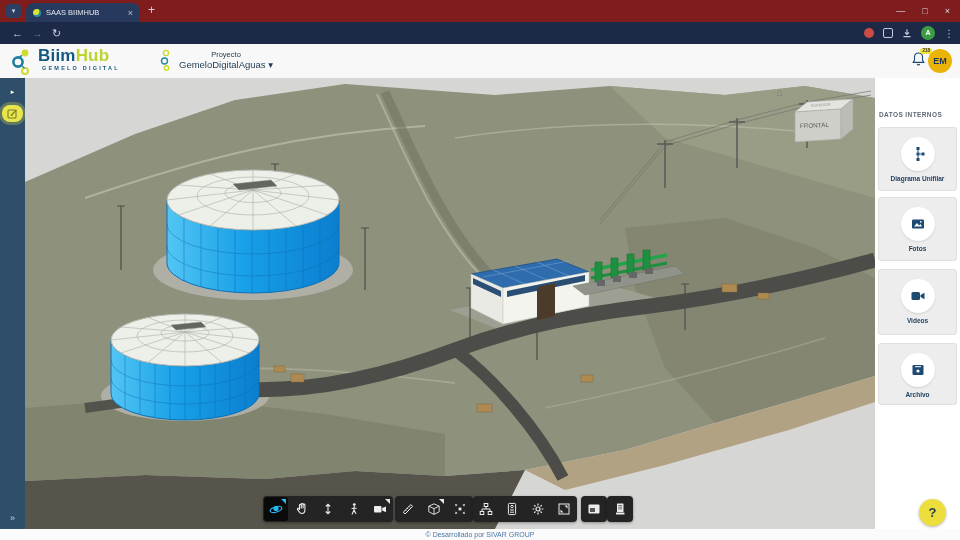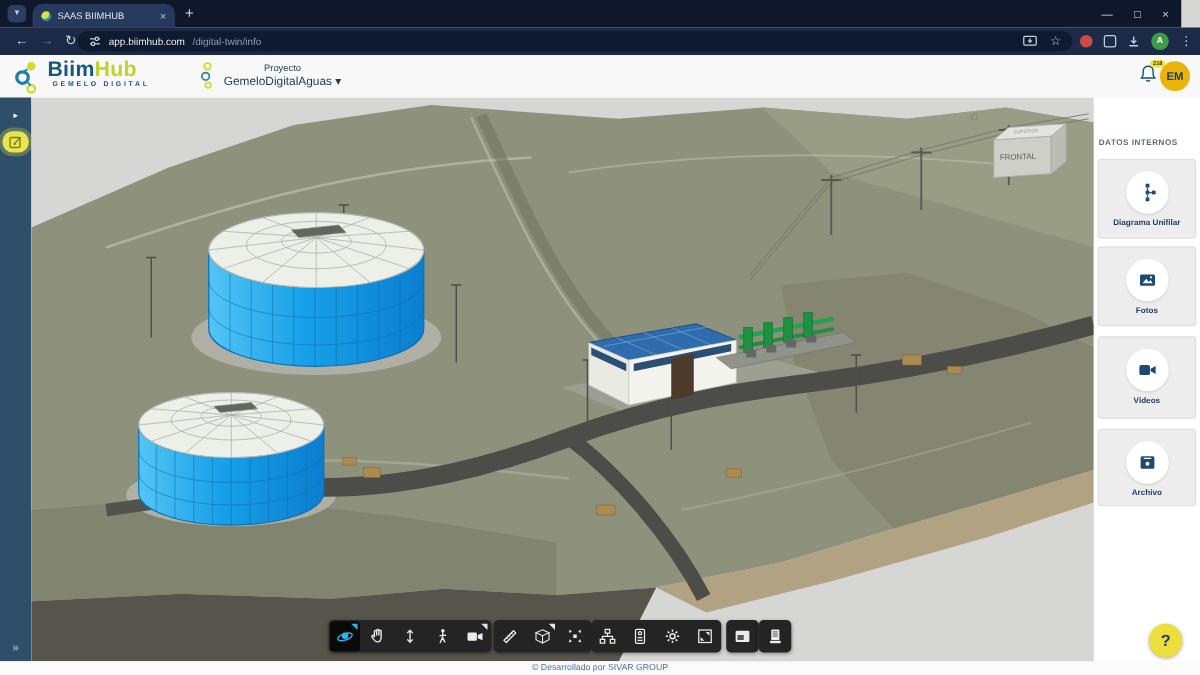--- a/index.html
+++ b/index.html
@@ -1,18 +1,18 @@
 <!DOCTYPE html>
 <html><head>
 <meta charset="utf-8">
 <style>
   html,body{margin:0;padding:0;background:#222;font-family:"Liberation Sans",sans-serif;}
   #app{position:relative;width:960px;height:540px;overflow:hidden;background:#d6d6d5;}
   
-  .tabbar{position:absolute;top:0;left:0;right:15px;height:22px;background:#0f172a;}
+  .tabbar{position:absolute;top:0;left:0;right:0;height:22px;background:#7f1d1d;}
   .tab-menu-btn{position:absolute;left:6px;top:4px;width:15px;height:14px;border-radius:4px;background:#2c3f63;color:#cdd6e4;font-size:7px;line-height:14px;text-align:center;}
   .tab{position:absolute;left:26px;top:3px;width:114px;height:19px;background:#27395c;border-radius:8px 8px 0 0;display:flex;align-items:center;gap:5px;padding:0 7px;box-sizing:border-box;}
   .favicon{width:8px;height:8px;border-radius:50%;background:radial-gradient(circle at 35% 30%,#d8e23a 0 45%,#2a8fa8 50% 100%);flex:0 0 auto;}
   .tab-title{color:#e3e8f0;font-size:7.5px;white-space:nowrap;overflow:hidden;flex:1;}
   .tab-close{color:#b9c2d2;font-size:9px;}
   .newtab{position:absolute;left:148px;top:3px;color:#cdd6e4;font-size:12px;}
   .wincontrols{position:absolute;right:10px;top:0;height:22px;display:flex;gap:17px;align-items:center;color:#d6dde8;font-size:9px;}
   .urlbar{position:absolute;top:22px;left:0;right:0;height:22px;background:#1c2a47;}
   .nav-ic{position:absolute;top:4px;color:#cdd6e4;font-size:11px;line-height:14px;}
   .nav-ic.dim{color:#637390;}
@@ -78,38 +78,20 @@
       <span>—</span>
       <span>□</span>
       <span>×</span>
     </div>
   </div>
 
   <div class="urlbar">
     <span class="nav-ic" style="left:12px">←</span>
     <span class="nav-ic dim" style="left:32px">→</span>
     <span class="nav-ic" style="left:52px">↻</span>
-    <div class="pill">
-      <svg width="10" height="10">
-        <g stroke="#c3cddd" stroke-width="1" fill="none">
-            <path d="M1,3 H9 M1,7 H9"></path>
-          </g>
-        <circle cx="6.5" cy="3" r="1.4" fill="#0e1a30" stroke="#c3cddd"></circle>
-        <circle cx="3.5" cy="7" r="1.4" fill="#0e1a30" stroke="#c3cddd"></circle>
-      </svg>
-      <span class="host">app.biimhub.com</span>
-        <span class="path">/digital-twin/info</span>
-      <span class="pill-right">
-        <svg width="12" height="10">
-          <rect x="1" y="1" width="10" height="7" rx="1" fill="none" stroke="#c3cddd" stroke-width="1"></rect>
-          <path d="M6,2.5 V5.5 M4.6,4.3 L6,5.8 L7.4,4.3" stroke="#c3cddd" stroke-width="1" fill="none"></path>
-        </svg>
-        <span>☆</span>
-      </span>
-    </div>
     <div class="bar-right">
       <span class="red-ext"></span>
       <span class="ext-sq"></span>
       <svg width="10" height="10">
         <path d="M5,1.2 V6 M3,4.4 L5,6.5 L7,4.4 M1.5,8.6 H8.5" stroke="#c3cddd" stroke-width="1.1" fill="none"></path>
       </svg>
       <span class="chrome-avatar">A</span>
       <span>⋮</span>
     </div>
   </div>

